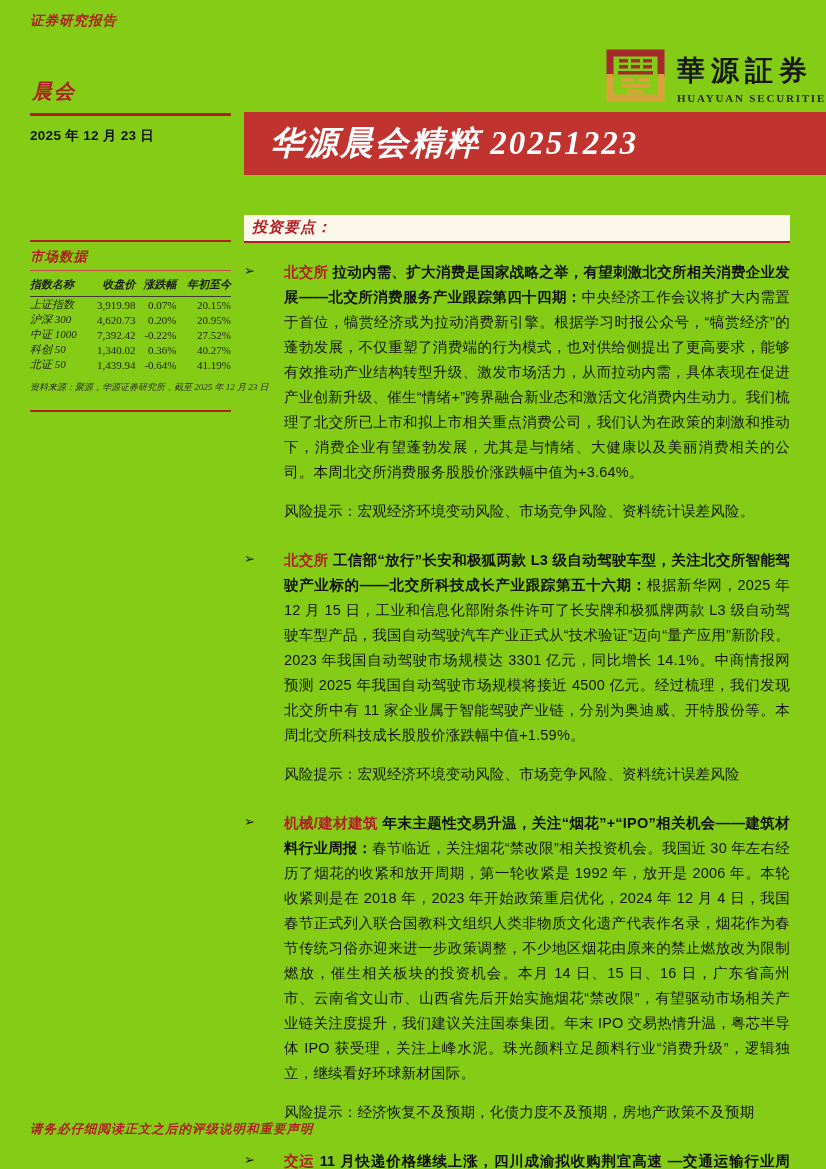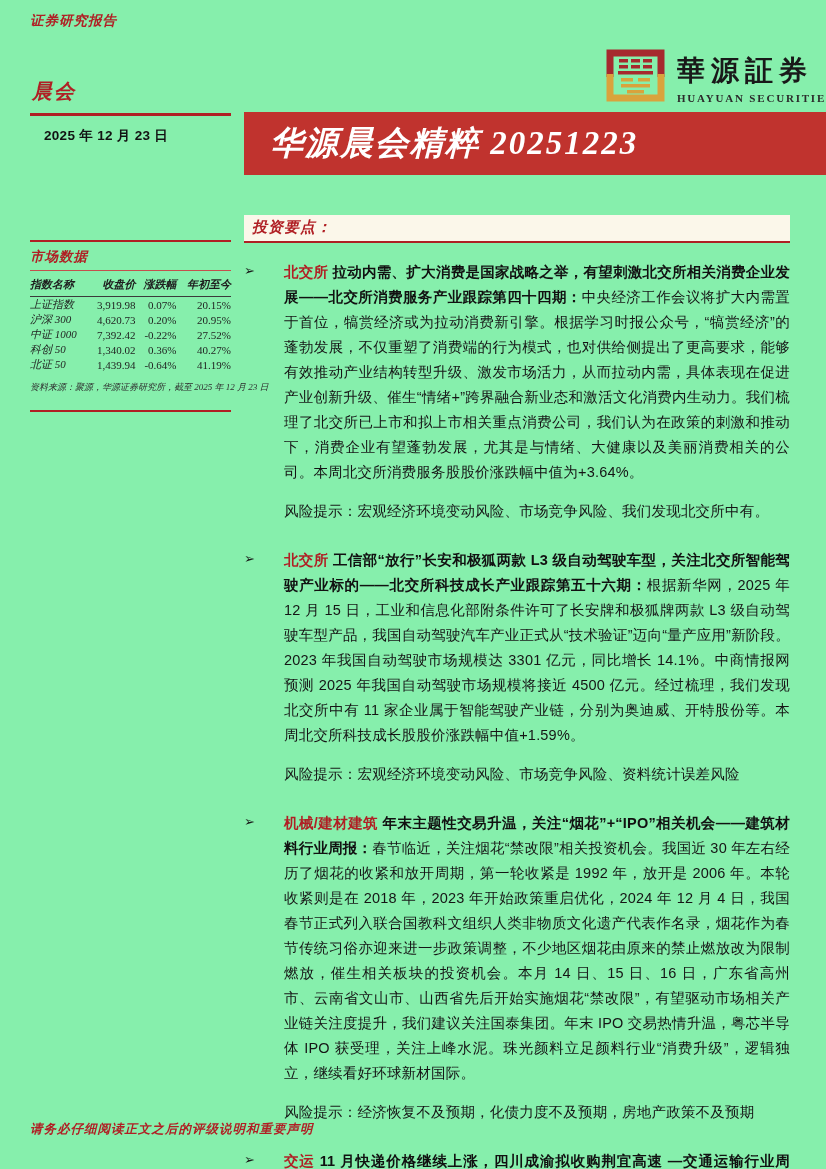--- a/index.html
+++ b/index.html
@@ -1,32 +1,32 @@
 <!DOCTYPE html>
 <html><head>
 <meta charset="utf-8">
 <style>
   * { margin:0; padding:0; box-sizing:border-box; }
   html,body { background:#e8e8e8; }
   .page {
     position:relative; width:826px; height:1169px; margin:0 auto;
-    background:#86efac; overflow:hidden;
+    background:#84cc16; overflow:hidden;
     font-family:"Liberation Sans","DejaVu Sans",sans-serif;
     color:#151515;
   }
   
   .red-cal {
     font-family:"Liberation Serif","DejaVu Serif",serif;
     font-weight:700; font-style:italic; color:#b01f24;
   }
   
   .report-type { position:absolute; left:30px; top:12px; font-size:13.5px; letter-spacing:1px; }
   .section-label { position:absolute; left:32px; top:78px; font-size:20px; letter-spacing:2px; }
   .header-rule { position:absolute; left:30px; top:113px; width:201px; height:3px; background:#b01f24; }
-  .date { position:absolute; left:44px; top:127px; font-size:13.5px; font-weight:700; color:#121212; letter-spacing:0.3px; }
+  .date { position:absolute; left:30px; top:127px; font-size:13.5px; font-weight:700; color:#121212; letter-spacing:0.3px; }
   .logo { position:absolute; left:604px; top:44px; display:flex; align-items:flex-start; gap:10px; }
   .logo-seal { width:63px; height:63px; display:block; }
   .logo-text { padding-top:8px; }
   .logo-cn {
     font-family:"Liberation Serif","DejaVu Serif",serif; font-weight:700;
     font-size:28px; letter-spacing:6px; color:#191919; white-space:nowrap;
   }
   .logo-en {
     font-family:"Liberation Serif","DejaVu Serif",serif; font-weight:700;
     font-size:11px; letter-spacing:1.8px; color:#2b2b2b; margin-top:2px; white-space:nowrap;
@@ -158,21 +158,21 @@
 
   <div class="main">
     <div class="highlights-bar red-cal">投资要点：</div>
 
     <div class="highlights-list">
 
       <div class="item">
         <div class="marker">➢</div>
         <div class="item-content">
           <p><span class="tag">北交所</span> <span class="hd">拉动内需、扩大消费是国家战略之举，有望刺激北交所相关消费企业发展——北交所消费服务产业跟踪第四十四期：</span><span>中央经济工作会议将扩大内需置于首位，犒赏经济或为拉动消费新引擎。根据学习时报公众号，“犒赏经济”的蓬勃发展，不仅重塑了消费端的行为模式，也对供给侧提出了更高要求，能够有效推动产业结构转型升级、激发市场活力，从而拉动内需，具体表现在促进产业创新升级、催生“情绪+”跨界融合新业态和激活文化消费内生动力。我们梳理了北交所已上市和拟上市相关重点消费公司，我们认为在政策的刺激和推动下，消费企业有望蓬勃发展，尤其是与情绪、大健康以及美丽消费相关的公司。本周北交所消费服务股股价涨跌幅中值为+3.64%。</span></p>
-          <p class="risk">风险提示：宏观经济环境变动风险、市场竞争风险、我们发现北交所中有。</p>
+          <p class="risk">风险提示：宏观经济环境变动风险、市场竞争风险、资料统计误差风险。</p>
         </div>
       </div>
 
       <div class="item">
         <div class="marker">➢</div>
         <div class="item-content">
           <p><span class="tag">北交所</span> <span class="hd">工信部“放行”长安和极狐两款 L3 级自动驾驶车型，关注北交所智能驾驶产业标的——北交所科技成长产业跟踪第五十六期：</span><span>根据新华网，2025 年 12 月 15 日，工业和信息化部附条件许可了长安牌和极狐牌两款 L3 级自动驾驶车型产品，我国自动驾驶汽车产业正式从“技术验证”迈向“量产应用”新阶段。2023 年我国自动驾驶市场规模达 3301 亿元，同比增长 14.1%。中商情报网预测 2025 年我国自动驾驶市场规模将接近 4500 亿元。经过梳理，我们发现北交所中有 11 家企业属于智能驾驶产业链，分别为奥迪威、开特股份等。本周北交所科技成长股股价涨跌幅中值+1.59%。</span></p>
           <p class="risk">风险提示：宏观经济环境变动风险、市场竞争风险、资料统计误差风险</p>
         </div>
       </div>

